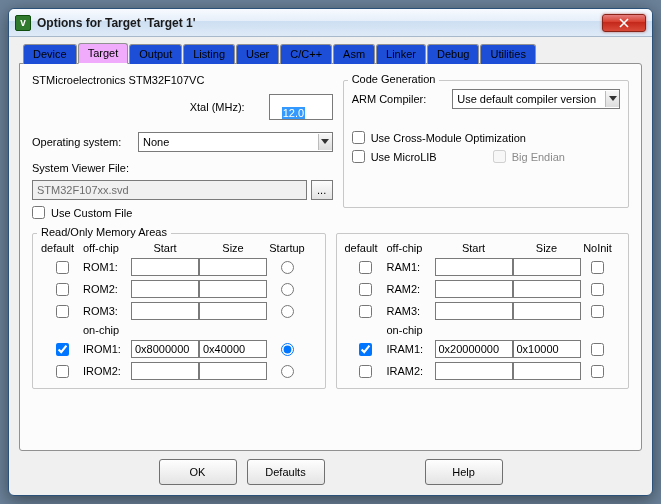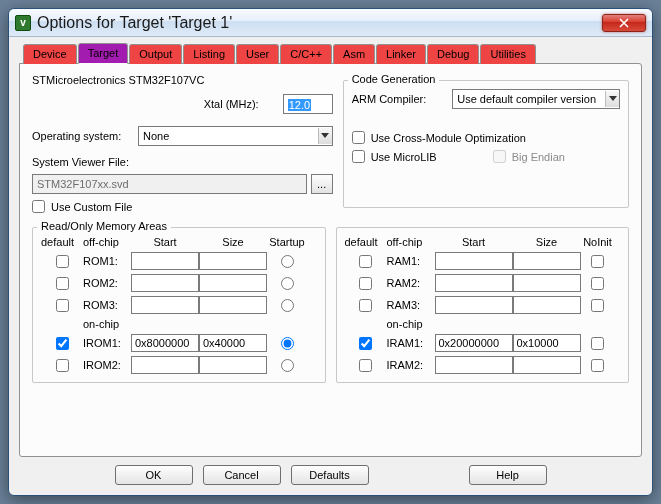--- a/index.html
+++ b/index.html
@@ -33,49 +33,49 @@
   }
   .app-icon {
     width: 16px; height: 16px;
     background: #2f7a2f;
     border: 1px solid #0e4d0e;
     border-radius: 2px;
     display: flex; align-items: center; justify-content: center;
     color: #fff; font-size: 10px; font-weight: bold;
     margin-right: 6px;
   }
-  .title-text { font-size: 16px; color: #1a1a1a; flex: 1; }
+  .title-text { font-size: 12px; color: #1a1a1a; flex: 1; font-weight: bold; }
   .close-btn {
     width: 44px; height: 18px;
     background: linear-gradient(to bottom, #e57f7f 0%, #d73b2a 45%, #c4281a 46%, #d94a3a 100%);
     border: 1px solid #8a2418;
     border-radius: 3px;
     display:flex; align-items:center; justify-content:center;
     box-shadow: 0 0 3px rgba(170,40,30,0.6);
   }
   .close-btn svg { width:10px; height:10px; }
   .client {
     flex:1; padding: 6px 10px 8px 10px; display:flex; flex-direction:column;
   }
   .tabs {
     display:flex; gap:0; padding-left:4px; position:relative; top:1px; z-index:2;
   }
   .tab {
     padding: 3px 9px 3px 9px;
     border:1px solid #919191;
     border-bottom:none;
-    background:#ef4444;
+    background:#1d4ed8;
     border-radius:3px 3px 0 0;
     margin-right:1px;
     font-size:11px;
     position:relative;
     cursor:default;
   }
   .tab.active {
-    background:#a21caf;
+    background:#f0abfc;
     border-bottom:1px solid #fcfcfc;
     z-index:3;
     padding-bottom:4px;
     margin-top:-1px;
   }
   .panel {
     border:1px solid #919191;
     background:#fcfcfc;
     border-radius:0 3px 3px 3px;
     flex:1; padding:10px 12px 12px 12px;
@@ -101,21 +101,21 @@
   .mem-table { display:grid; row-gap:4px; align-items:center; }
   .mem-left { grid-template-columns: 42px 48px 68px 68px 40px; }
   .mem-right { grid-template-columns: 42px 48px 78px 68px 34px; }
   .mem-table .hd { font-size:11px; text-align:left; }
   .mem-table .cen { text-align:center; }
   .mem-table input.tf { width:100%; height:18px; border:1px solid #7a7a7a; font-size:11px; padding:0 3px; }
   .btnbar {
     display:flex; gap:10px; justify-content:center; padding:8px 0 2px 0;
   }
   .btn {
-    min-width:78px; height:20px; border:1px solid #707070; background:linear-gradient(#fefefe,#e4e4e4);
+    min-width:78px; height:26px; border:1px solid #707070; background:linear-gradient(#fefefe,#e4e4e4);
     border-radius:3px; font-size:11px; display:flex; align-items:center; justify-content:center;
   }
   .btn.help { margin-left:90px; }
   .disabled-text { color:#8a8a8a; }
   .file-row { display:flex; gap:4px; align-items:center; }
   .file-btn { width:22px; height:20px; border:1px solid #7a7a7a; background:linear-gradient(#fdfdfd,#e3e3e3); display:flex; align-items:center; justify-content:center; font-size:11px; }
 </style>
 </head>
 <body>
 
@@ -144,21 +144,21 @@
       <div class="tab">Utilities</div>
     </div>
 
     <div class="panel">
       <div class="cols">
 
         <div style="flex:1.05; display:flex; flex-direction:column; gap:6px;">
           <div class="lbl">STMicroelectronics STM32F107VC</div>
           <div class="row" style="justify-content:flex-end; margin-top:2px;gap:24px;">
             <span class="lbl">Xtal (MHz):</span>
-            <div class="textbox" style="width:50px; padding:4px;">
+            <div class="textbox" style="width:64px; padding:12px;">
               <span class="hl">12.0</span>
             </div>
           </div>
           <div class="row" style="margin-top:6px;">
             <span class="lbl" style="width:100px;">Operating system:</span>
             <div class="combo" style="flex:1;">
               <span>None</span>
               <span class="arrow">
                   <svg width="8" height="6">
                     <path d="M0 0 L8 0 L4 5 Z" fill="#333"></path>
@@ -301,18 +301,17 @@
             <input class="tf" value="" style="">
             <input class="tf" value="" style="">
             <div class="cen"><input type="checkbox" style=""></div>
           </div>
         </div>
       </div>
     </div>
 
     <div class="btnbar">
       <div class="btn">OK</div>
-      <div class="btn">Cancel</div>
       <div class="btn">Defaults</div>
       <div class="btn help">Help</div>
     </div>
   </div>
 </div>
 
 </body></html>

